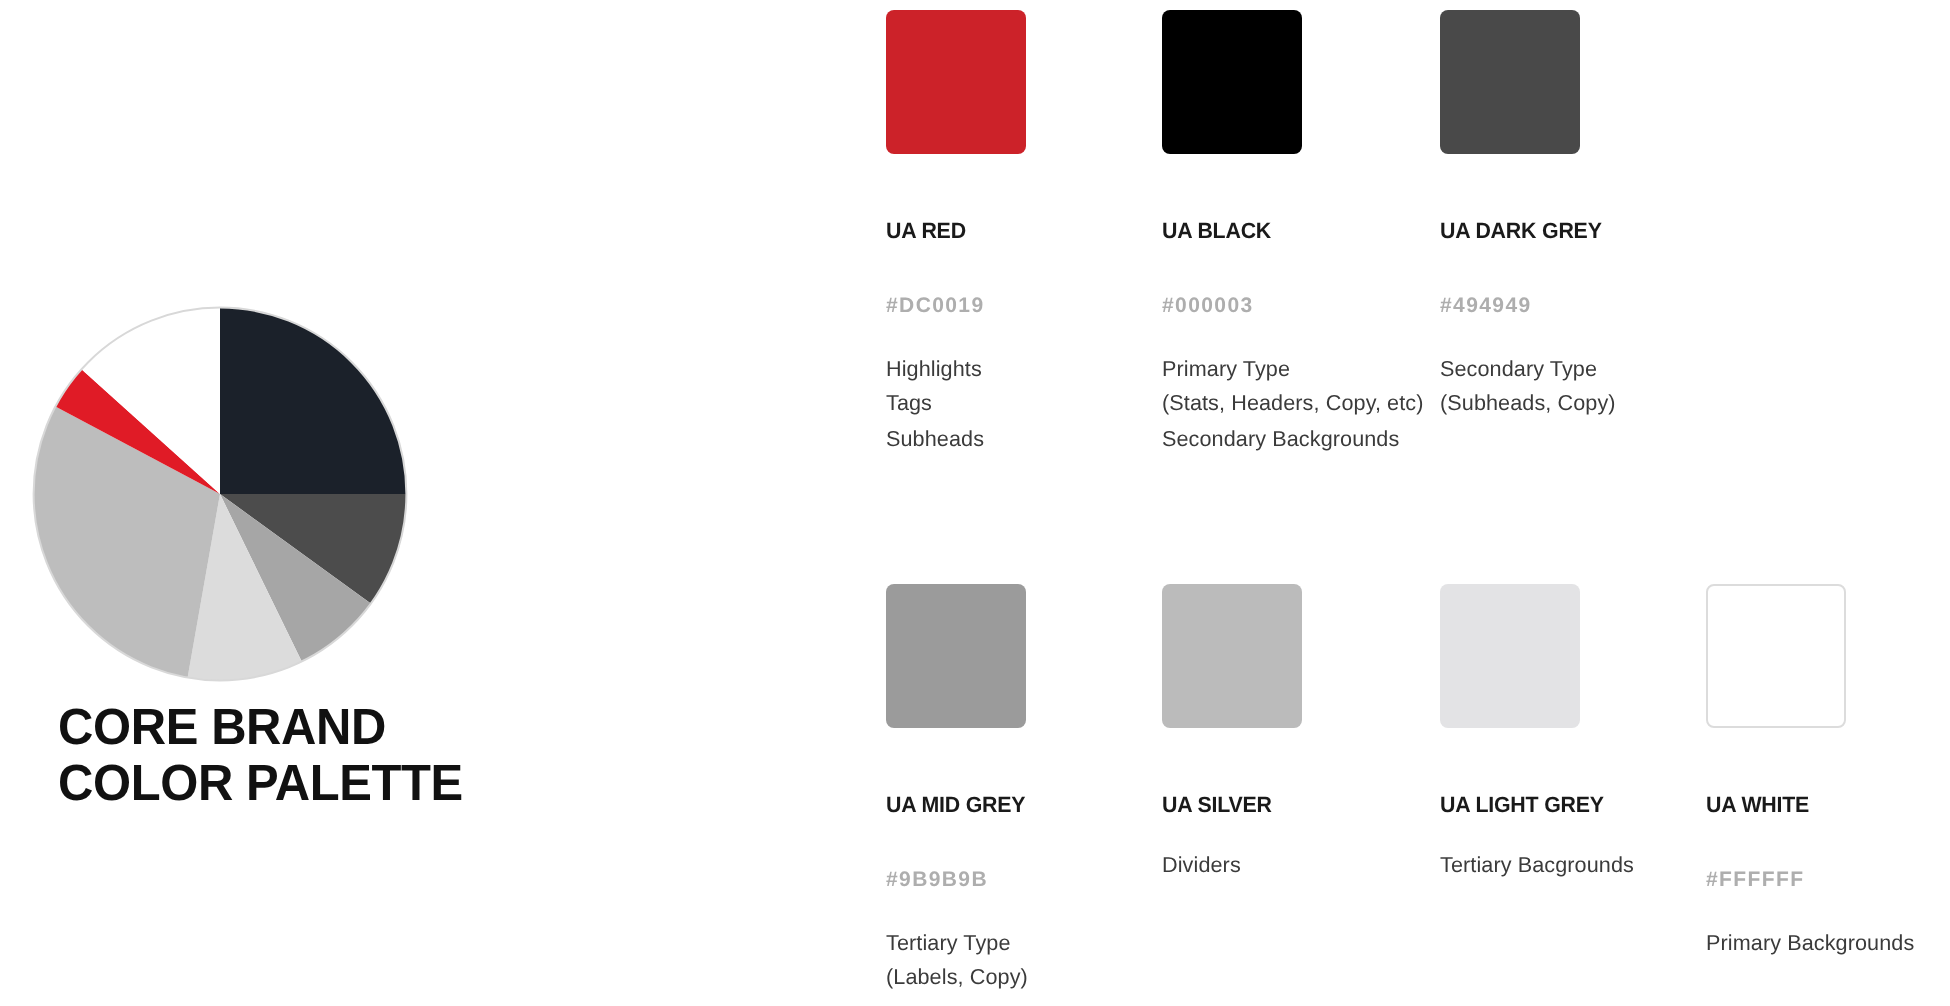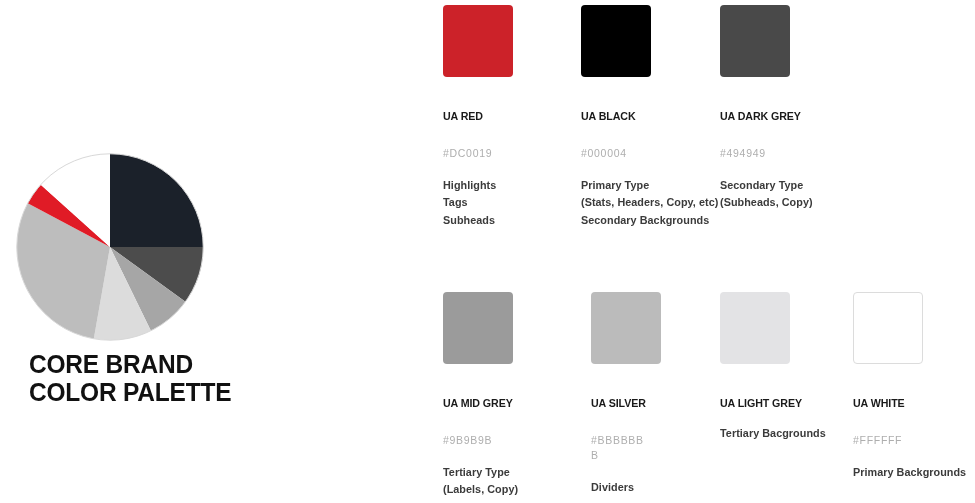--- a/index.html
+++ b/index.html
@@ -74,31 +74,31 @@
     font-size: 11px;
     letter-spacing: -0.1px;
     color: #1a1a1a;
     transform: scaleX(0.97);
     transform-origin: left center;
     white-space: nowrap;
   }
   .swatch-hex {
     margin-top: 24px;
     font-family: "Liberation Sans", sans-serif;
-    font-weight: 400;
+    font-weight: 700;
     font-size: 10.5px;
     letter-spacing: 0.7px;
     color: #aeaeae;
     line-height: 15px;
     white-space: pre-line;
   }
   .swatch-usage {
     margin-top: 16px;
     font-family: "Liberation Sans", sans-serif;
-    font-weight: 700;
+    font-weight: 400;
     font-size: 10.8px;
     line-height: 17.3px;
     letter-spacing: 0.05px;
     color: #3b3b3b;
     white-space: pre-line;
   }
 </style>
 </head>
 <body>
 
@@ -126,44 +126,42 @@
       <div class="swatch-chip" style="background: rgb(204, 34, 41);"></div>
       <div class="swatch-name">UA RED</div>
       <div class="swatch-hex">#DC0019</div>
       <div class="swatch-usage">Highlights
 Tags
 Subheads</div>
     </div>
     <div class="swatch-card" style="left: 581px; top: 5px;">
       <div class="swatch-chip" style="background: rgb(0, 0, 0);"></div>
       <div class="swatch-name">UA BLACK</div>
-      <div class="swatch-hex">#000004</div>
+      <div class="swatch-hex">#000003</div>
       <div class="swatch-usage">Primary Type
 (Stats, Headers, Copy, etc)
 Secondary Backgrounds</div>
     </div>
     <div class="swatch-card" style="left: 720px; top: 5px;">
       <div class="swatch-chip" style="background: rgb(73, 73, 73);"></div>
       <div class="swatch-name">UA DARK GREY</div>
       <div class="swatch-hex">#494949</div>
       <div class="swatch-usage">Secondary Type
 (Subheads, Copy)</div>
     </div>
     <div class="swatch-card" style="left: 443px; top: 292px;">
       <div class="swatch-chip" style="background: rgb(155, 155, 155);"></div>
       <div class="swatch-name">UA MID GREY</div>
       <div class="swatch-hex">#9B9B9B</div>
       <div class="swatch-usage">Tertiary Type
 (Labels, Copy)</div>
     </div>
-    <div class="swatch-card" style="left: 581px; top: 292px; margin-left: 10px;">
+    <div class="swatch-card" style="left: 581px; top: 292px;">
       <div class="swatch-chip" style="background: rgb(187, 187, 187);"></div>
       <div class="swatch-name">UA SILVER</div>
-      <div class="swatch-hex">#BBBBBB
-B</div>
       <div class="swatch-usage">Dividers</div>
     </div>
     <div class="swatch-card" style="left: 720px; top: 292px;">
       <div class="swatch-chip" style="background: rgb(227, 227, 229);"></div>
       <div class="swatch-name">UA LIGHT GREY</div>
       <div class="swatch-usage">Tertiary Bacgrounds</div>
     </div>
     <div class="swatch-card" style="left: 853px; top: 292px;">
       <div class="swatch-chip bordered" style="background: rgb(255, 255, 255);"></div>
       <div class="swatch-name">UA WHITE</div>

